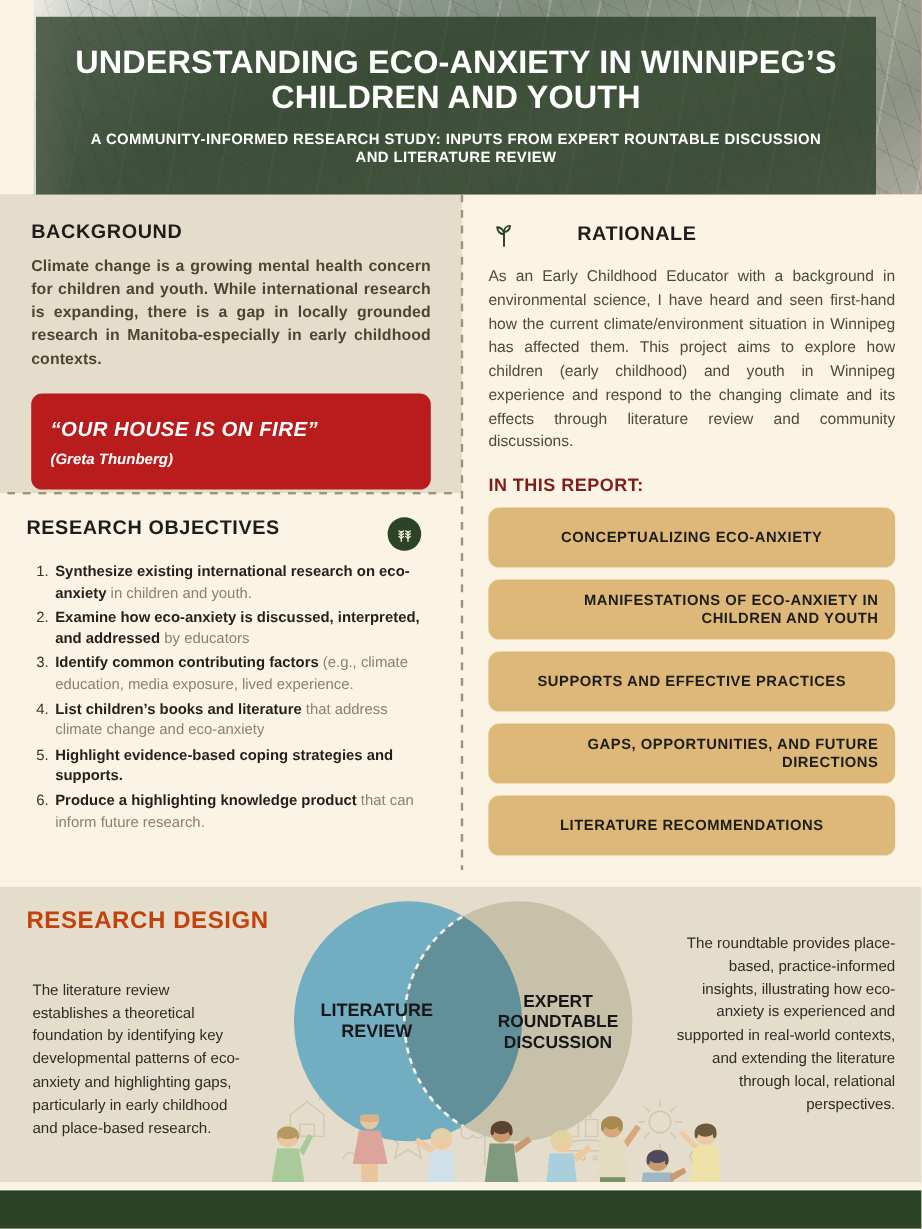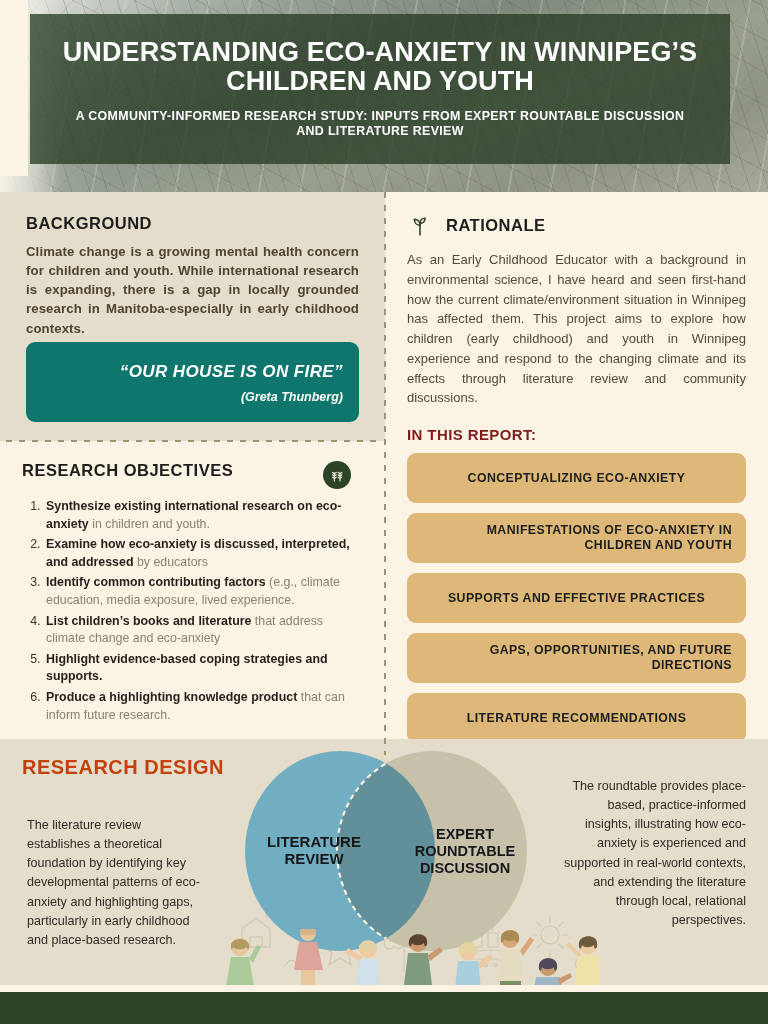--- a/index.html
+++ b/index.html
@@ -5,21 +5,21 @@
   * { box-sizing: border-box; margin: 0; padding: 0; }
   html, body {
     width: 768px; height: 1024px;
     font-family: "Liberation Sans", sans-serif;
     background: #fbf4e4;
     overflow: hidden;
   }
   .poster { position: relative; width: 768px; height: 1024px; background: #fbf4e4; }
 
   
-  .header { position: relative; width: 768px; height: 192px; overflow: hidden; background:#7f1d1d; }
+  .header { position: relative; width: 768px; height: 162px; overflow: hidden; background:#7f1d1d; }
   .photo {
     position: absolute; inset: 0;
     background:
       linear-gradient(115deg, rgba(255,255,255,.55) 0%, rgba(255,255,255,.1) 22%, rgba(0,0,0,0) 40%),
       linear-gradient(160deg, #b9bfb6 0%, #9aa59a 18%, #7d8a7c 40%, #99a08e 62%, #8d9486 80%, #a9a99c 100%);
   }
   .photo::before {
     content:""; position:absolute; inset:0;
     background:
       repeating-linear-gradient(72deg, rgba(90,80,60,.22) 0 1px, rgba(255,255,255,0) 1px 17px),
@@ -75,22 +75,22 @@
 
   h2.sec {
     font-size:16.5px; font-weight:bold; color:#1d1d1b;
     letter-spacing:.5px; text-transform:uppercase; margin-bottom:9px;
   }
   .bg-body {
     font-size:13.2px; font-weight:bold; color:#4e442f; line-height:1.45;
     text-align:justify; letter-spacing:.1px;
   }
   .quote-box {
-    margin-top:4px; background:#0f766e; border-radius:9px;
-    padding:20px 16px 18px 16px; text-align:right;
+    margin-top:20px; background:#b91c1c; border-radius:9px;
+    padding:20px 16px 18px 16px; text-align:left;
   }
   .quote-main {
     color:#fff; font-size:17px; font-weight:bold; font-style:italic;
     letter-spacing:.4px;
   }
   .quote-attr { color:#fff; font-size:12.5px; font-weight:bold; font-style:italic; margin-top:8px; }
 
   
   .rat-head { display:flex; align-items:center; gap:13px; margin-bottom:12px; }
   .sprout { width:26px; height:26px; flex:none; }
@@ -207,21 +207,21 @@
       <div class="rat-head">
         <span class="sprout">
           <svg width="26" height="26" viewBox="0 0 26 26" aria-hidden="true">
             <g fill="none" stroke="#2c4425" stroke-width="1.6" stroke-linecap="round">
               <path d="M13 23V12.5"></path>
               <path d="M13 13.2C13 9.8 10.6 7.4 7.4 7.4c0 3.3 2.4 5.8 5.6 5.8z"></path>
               <path d="M13 11.4c0-3 2.1-5.2 5-5.2 0 2.9-2.1 5.2-5 5.2z"></path>
             </g>
           </svg>
         </span>
-        <h2 class="sec" style="margin-bottom:0;">RATIONALE</h2>
+        <h2 class="sec" style="margin-bottom:0;margin-left:35px;">RATIONALE</h2>
       </div>
       <div class="rat-body">As an Early Childhood Educator with a background in environmental science, I have heard and seen first-hand how the current climate/environment situation in Winnipeg has affected them. This project aims to explore how children (early childhood) and youth in Winnipeg experience and respond to the changing climate and its effects through literature review and community discussions.</div>
       <h3 class="report-head">IN THIS REPORT:</h3>
       <div id="report-list">
           <div class="report-box">
             <span>CONCEPTUALIZING ECO-ANXIETY</span>
           </div>
           <div class="report-box">
             <span>MANIFESTATIONS OF ECO-ANXIETY IN CHILDREN AND YOUTH</span>
           </div>

